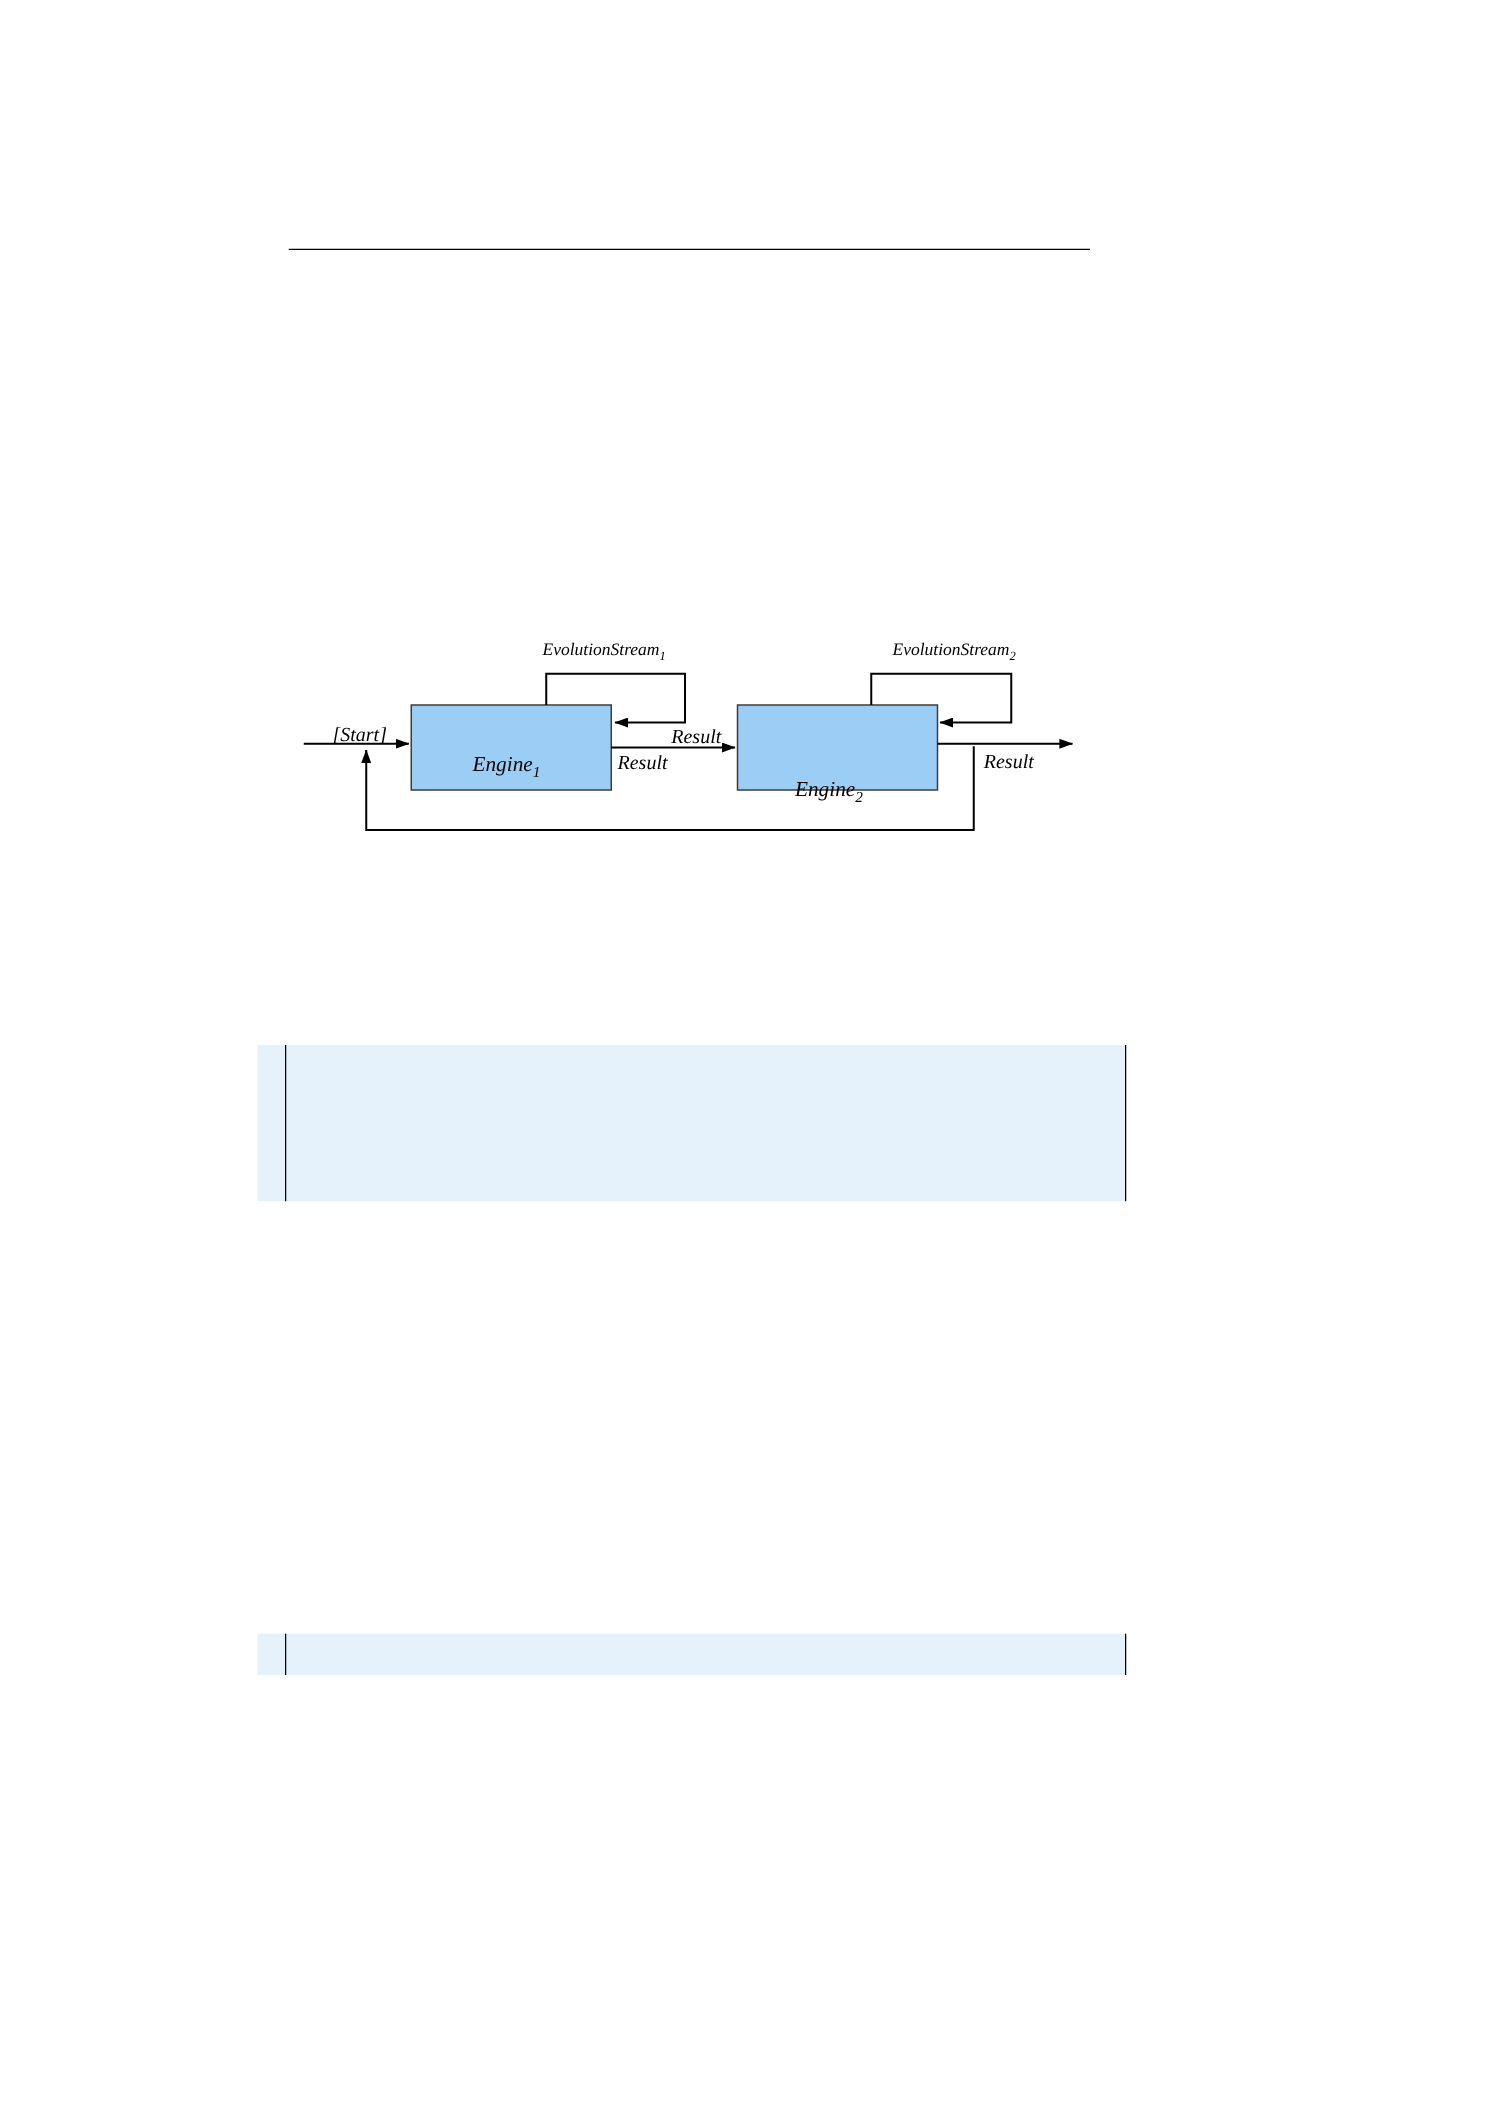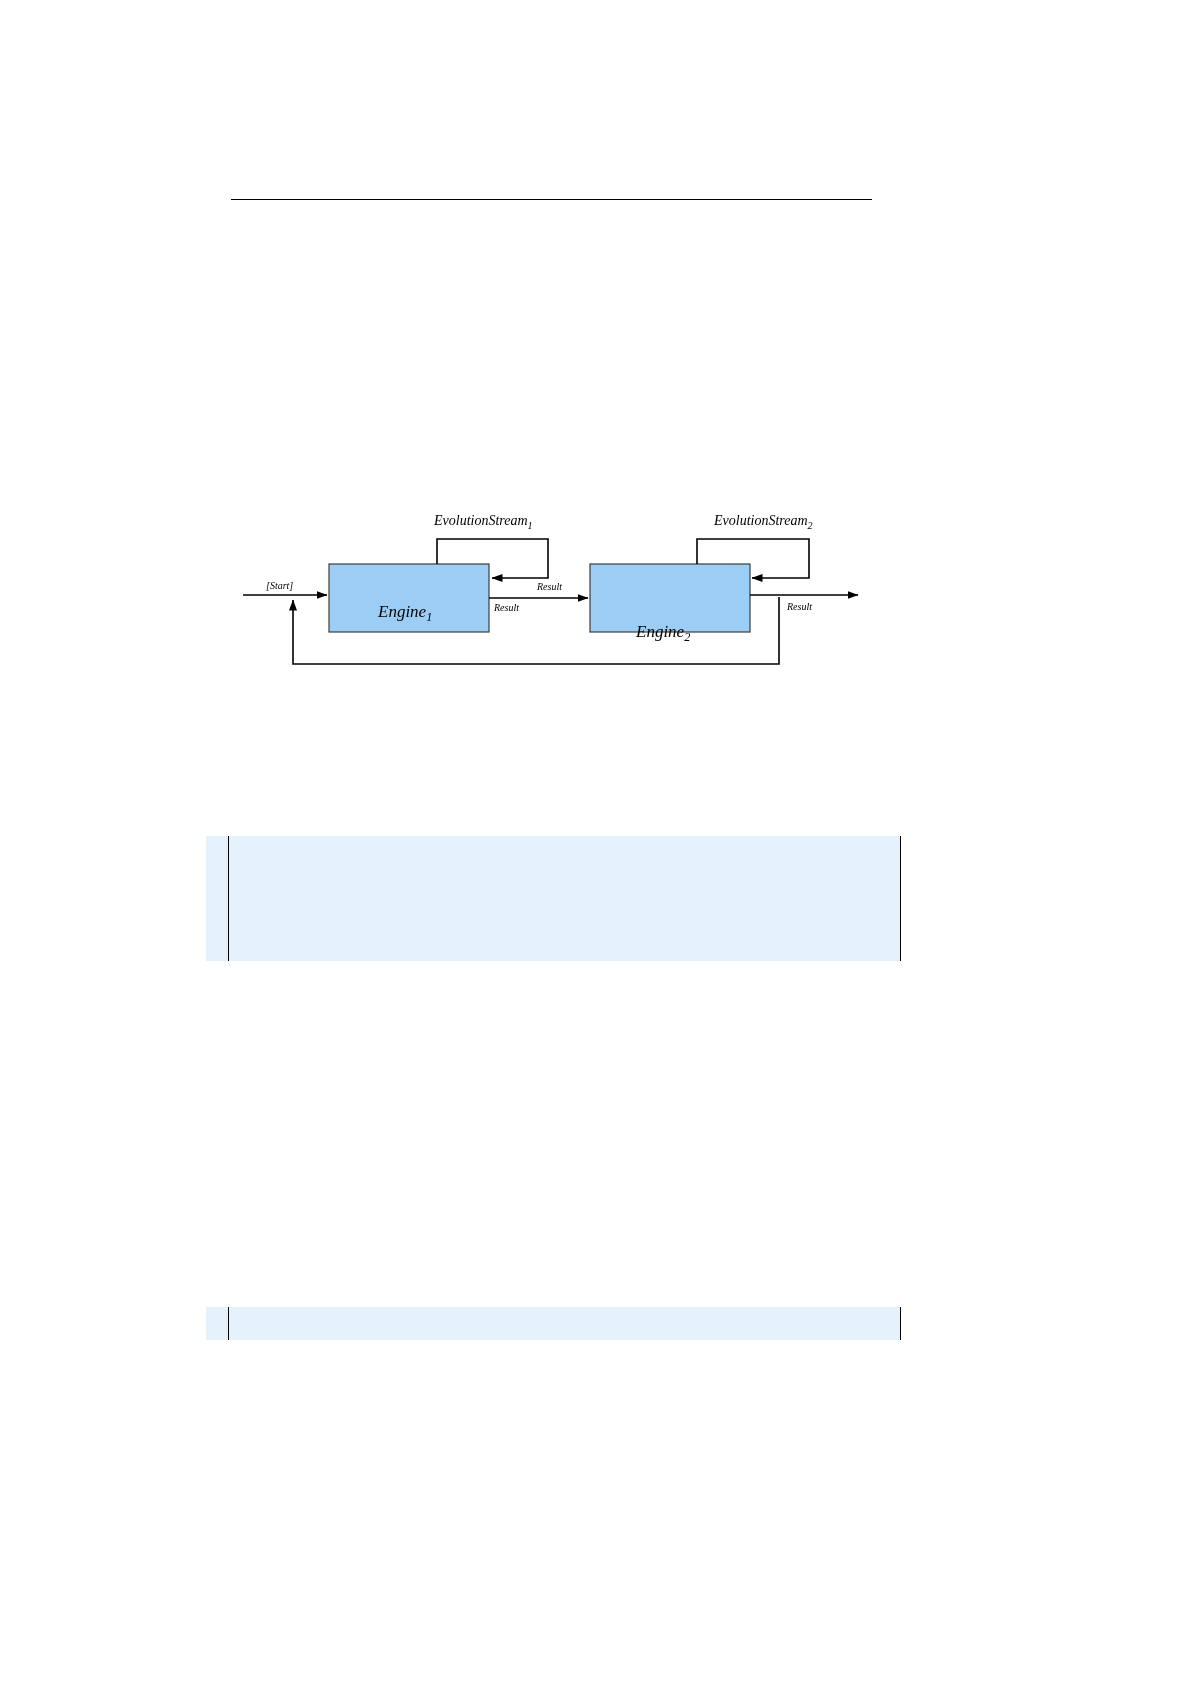--- a/index.html
+++ b/index.html
@@ -82,21 +82,21 @@
     font-size: 0.72em;
     font-style: italic;
   }
   .lbl-stream {
     font-size: 14px;
   }
   .lbl-engine {
     font-size: 17px;
   }
   .lbl-edge {
-    font-size: 10px;
+    font-size: 16px;
     font-family: Liberation Serif, serif;
   }
 </style>
 </head>
 <body>
 
 <div class="top-rule"></div>
 
 <svg class="figure" width="1191" height="1684" viewBox="0 0 1191 1684" xmlns="http://www.w3.org/2000/svg">
   <defs>

